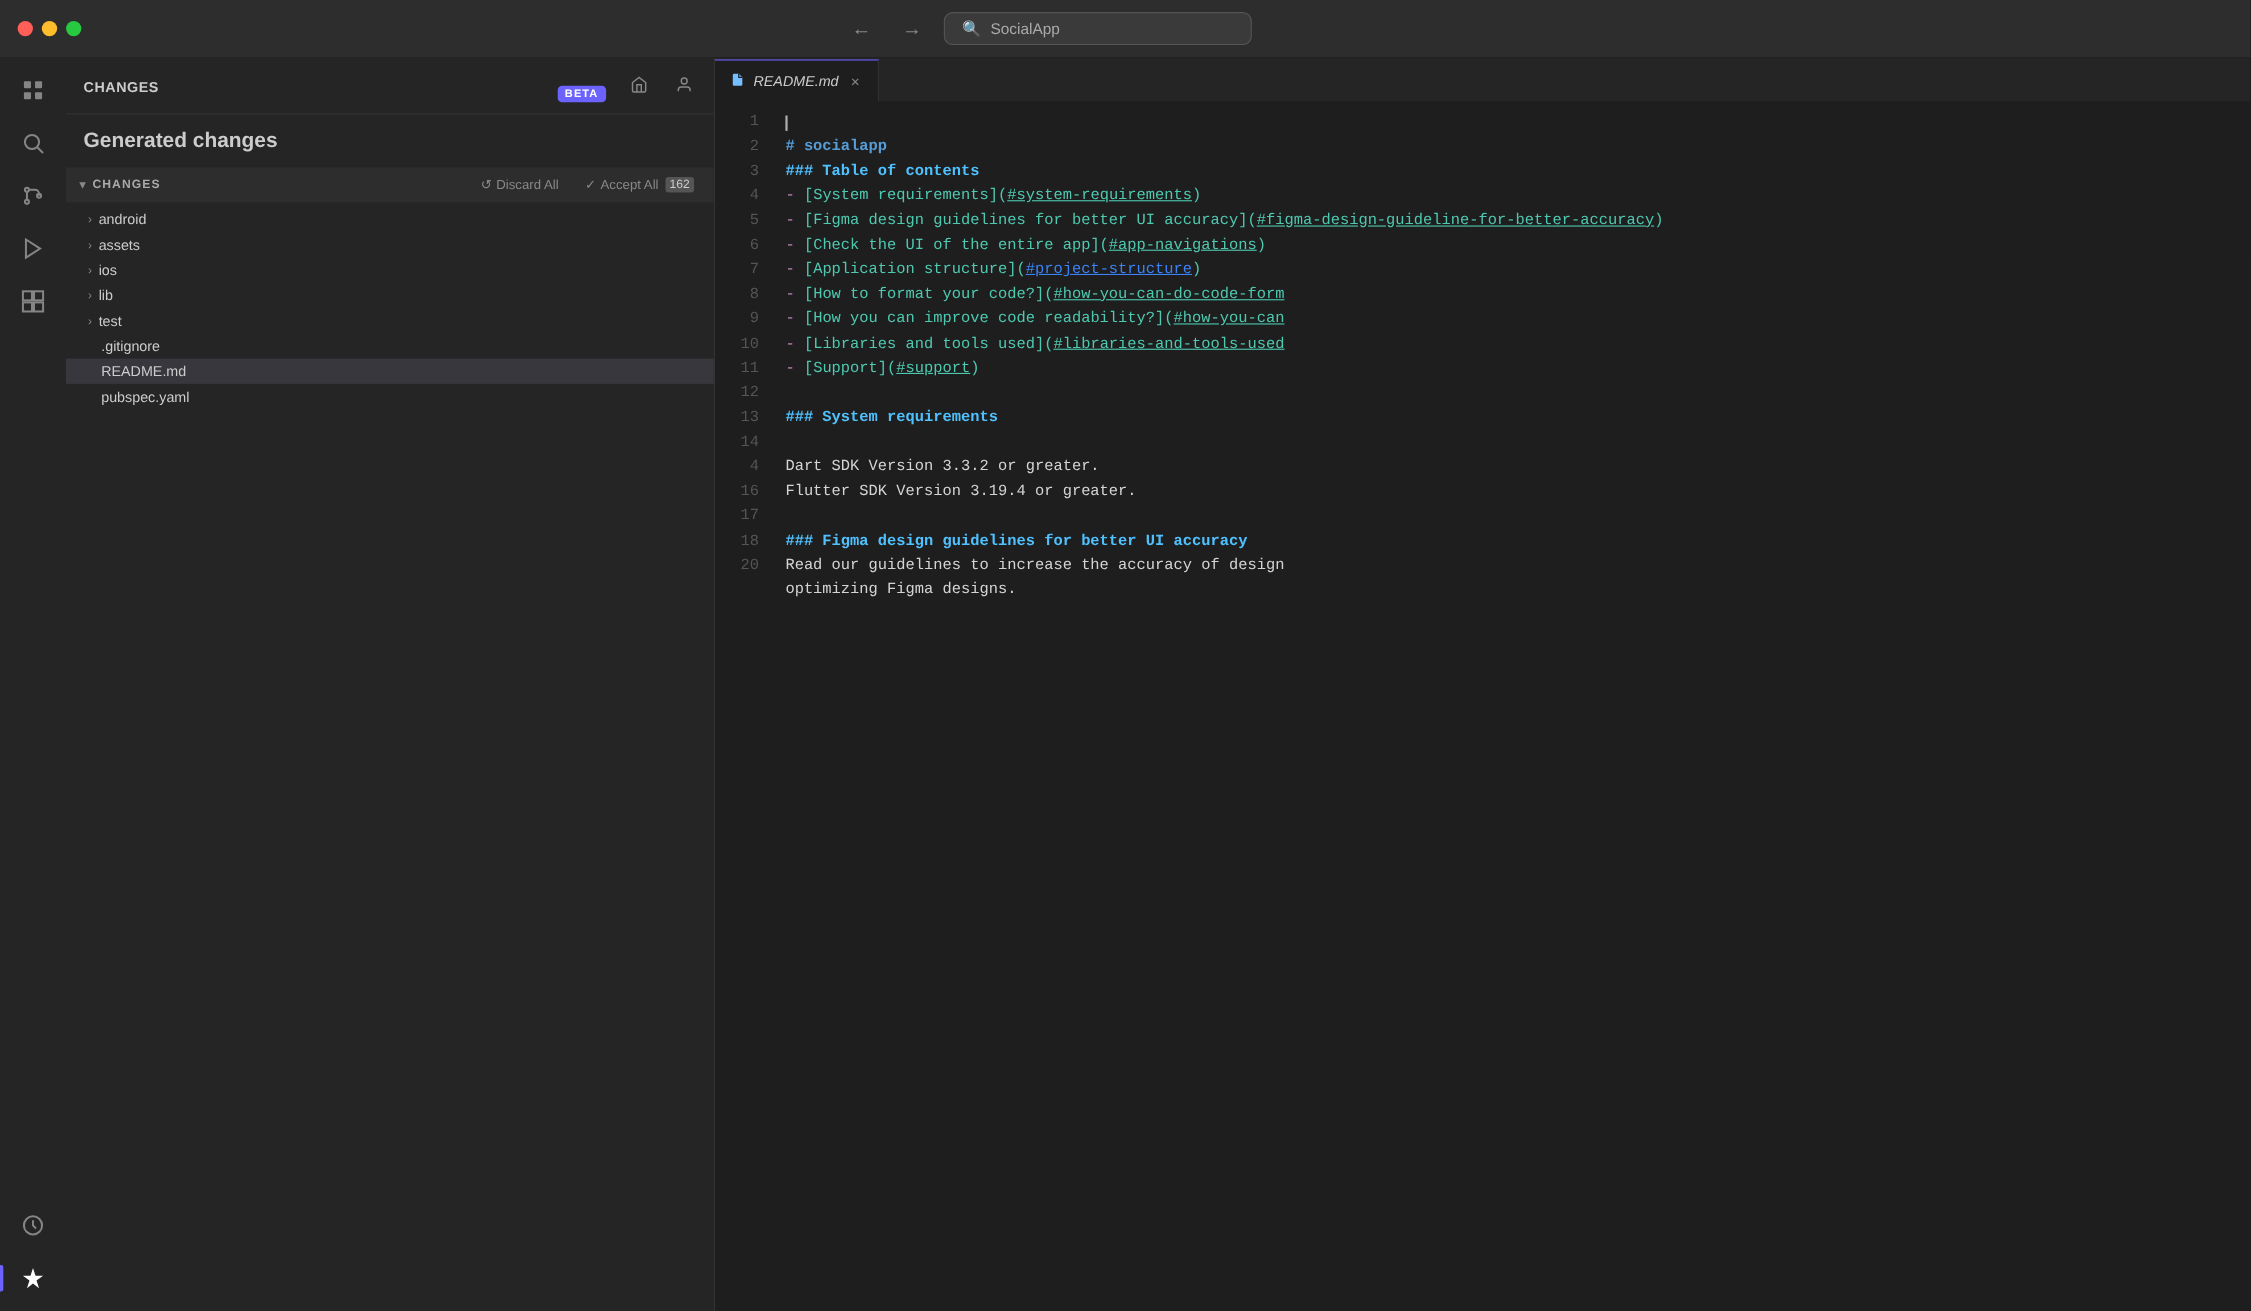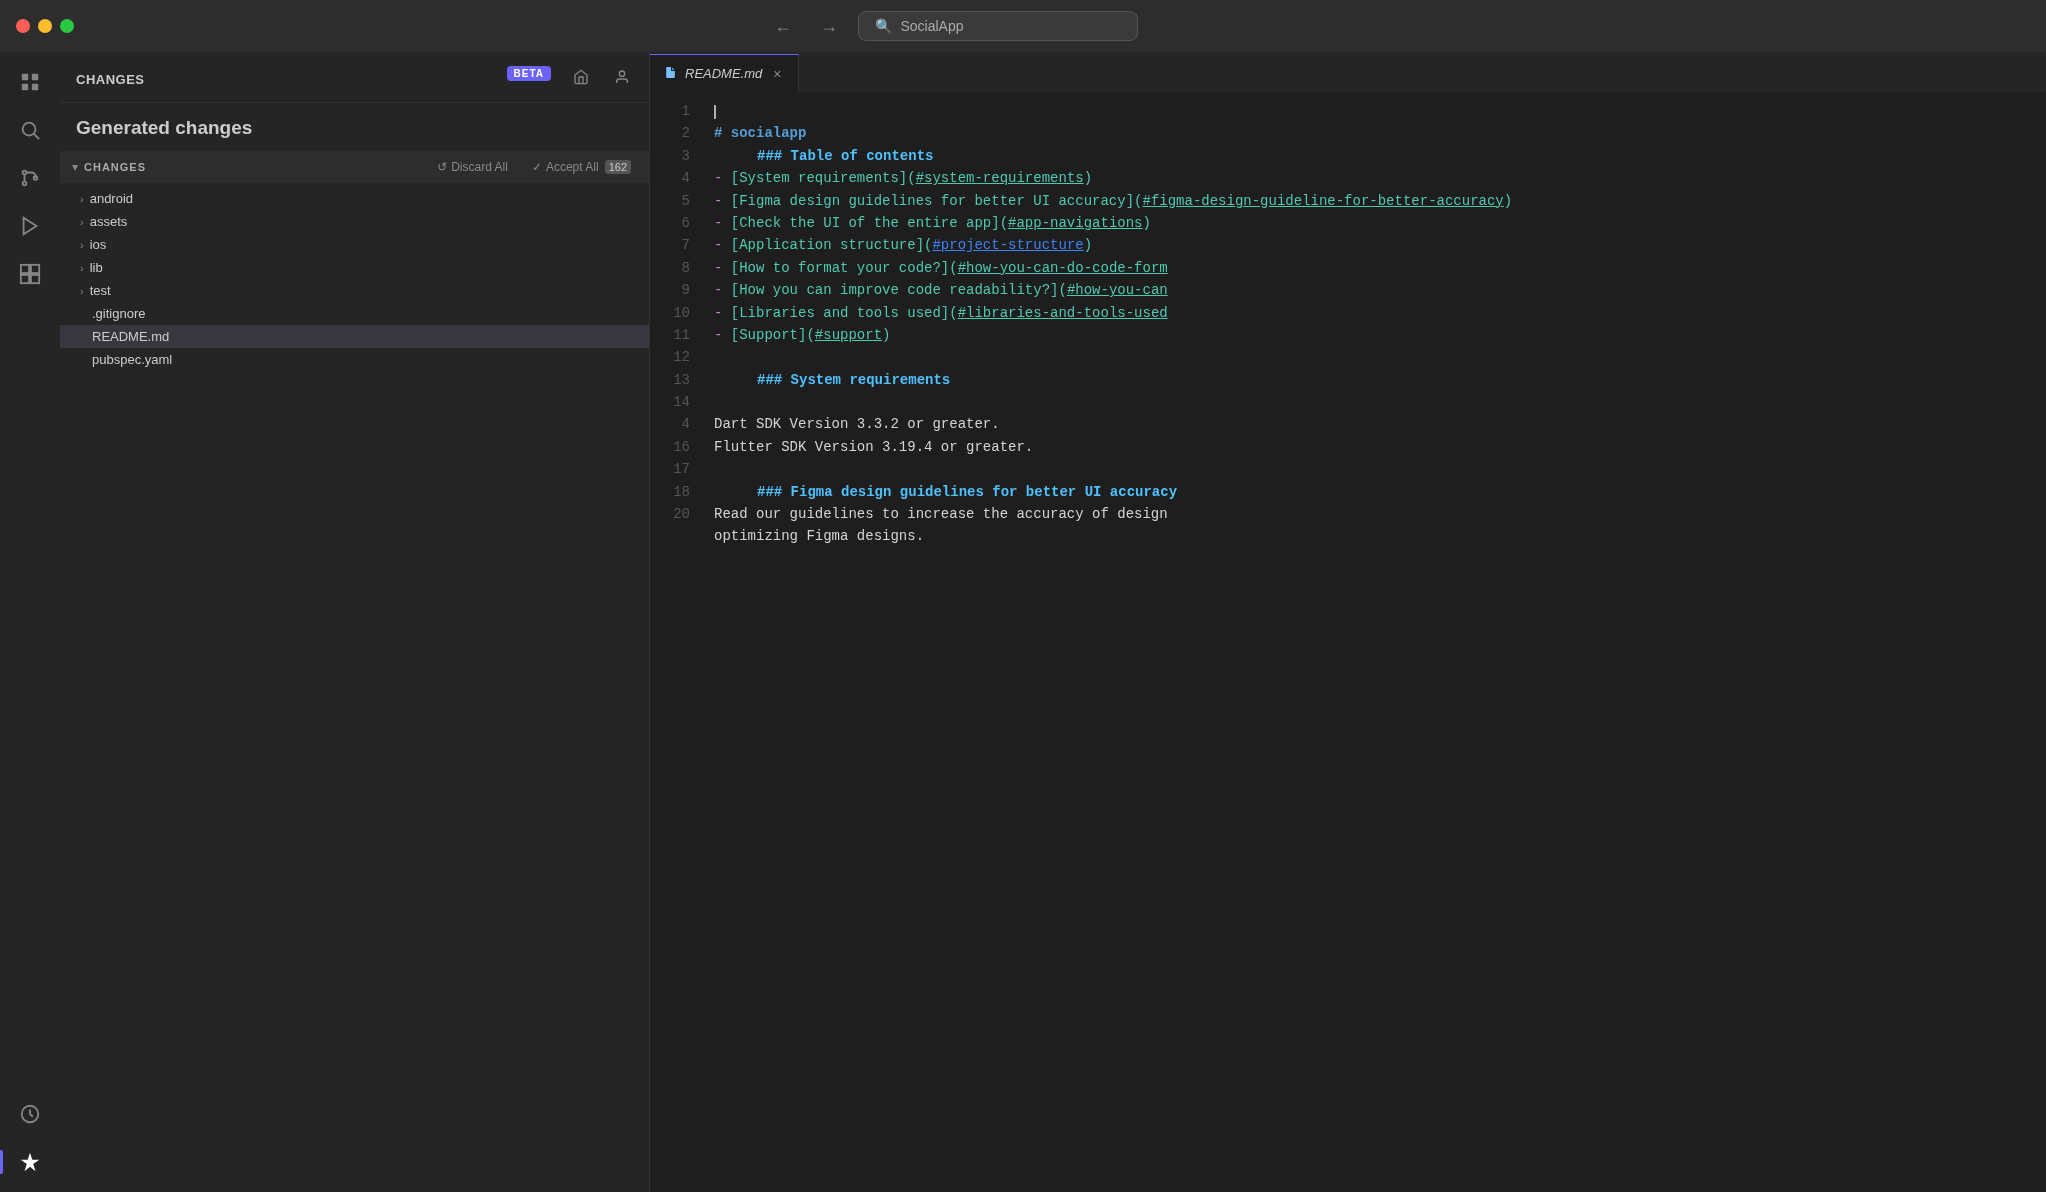--- a/index.html
+++ b/index.html
@@ -132,21 +132,21 @@
     }
     .sidebar-title {
       font-size: 13px;
       font-weight: 600;
       color: #cccccc;
       letter-spacing: 0.5px;
     }
     .sidebar-icons {
       display: flex;
       gap: 19px;
-      align-items: flex-start;
+      align-items: flex-end;
     }
     .sidebar-icon-btn {
       color: #888;
       font-size: 16px;
       cursor: pointer;
       padding: 3px;
       border-radius: 3px;
     }
 
     .beta-badge {
@@ -334,21 +334,21 @@
       background: #aeafad;
       vertical-align: text-bottom;
       animation: blink 1s step-end infinite;
     }
     @keyframes blink {
       50% { opacity: 0; }
     }
 
     
     .md-h1 { color: #569cd6; font-weight: bold; }
-    .md-h3 { color: #4fc1ff; font-weight: bold; margin-left: 43px; }
+    .md-h3 { color: #4fc1ff; font-weight: bold; }
     .md-plain { color: #d4d4d4; }
 
     
     ::-webkit-scrollbar { width: 8px; height: 8px; }
     ::-webkit-scrollbar-track { background: #1e1e1e; }
     ::-webkit-scrollbar-thumb { background: #424242; border-radius: 4px; }
   </style>
 </head>
 <body>
 

